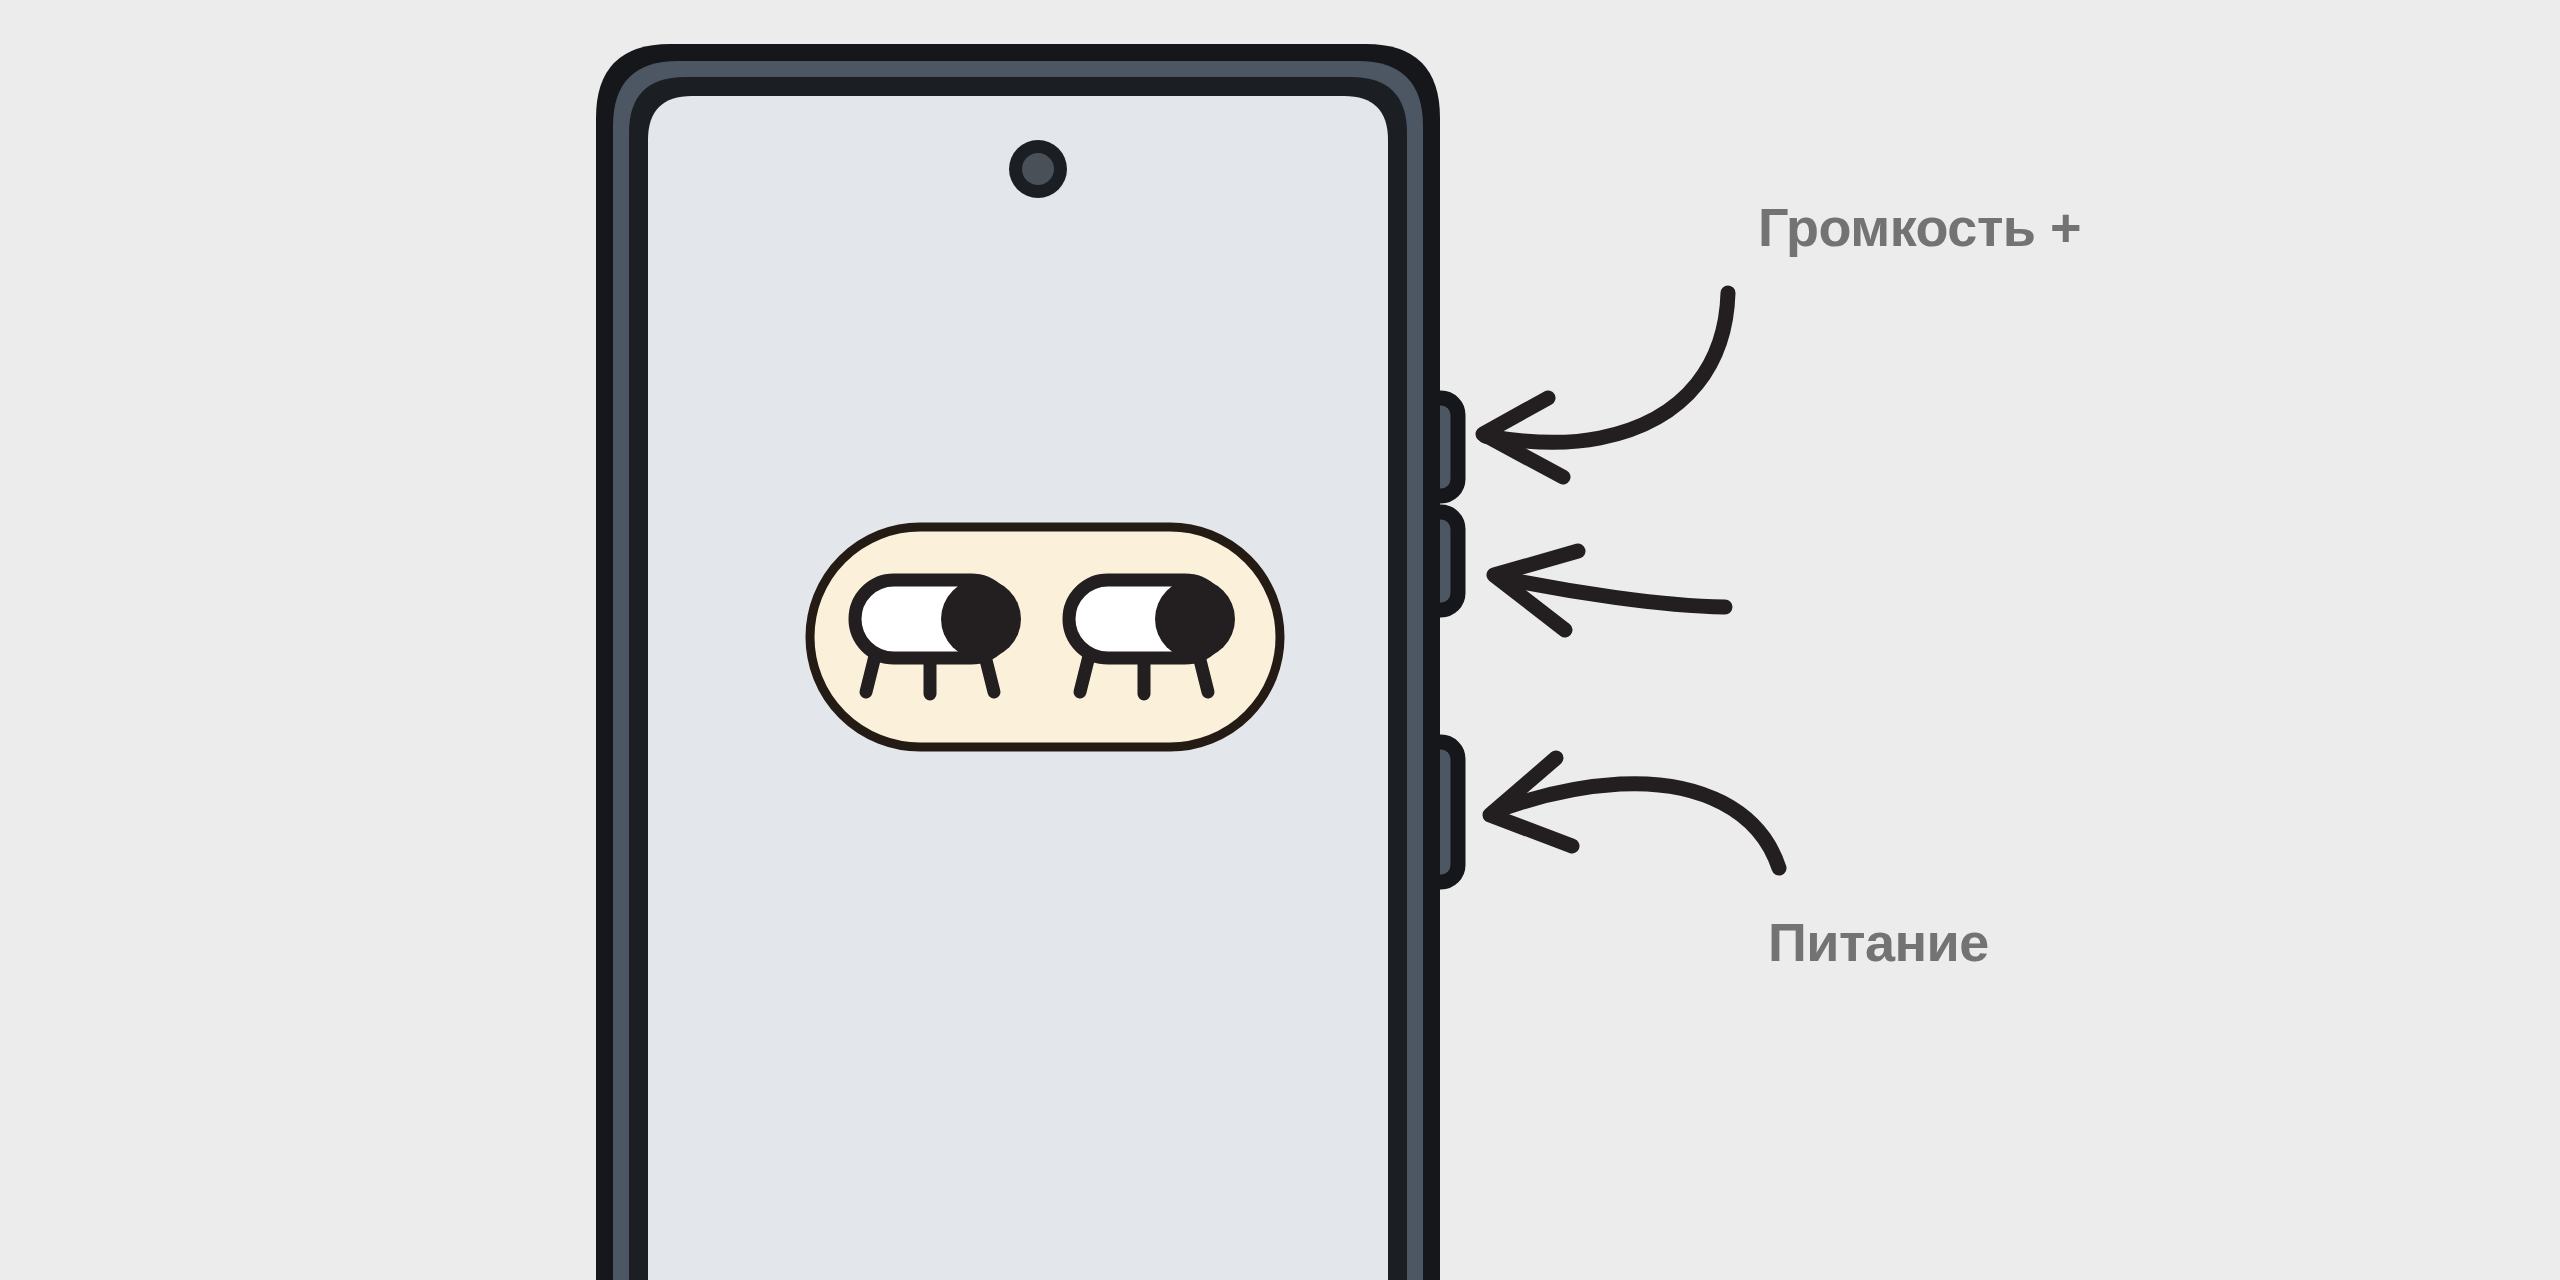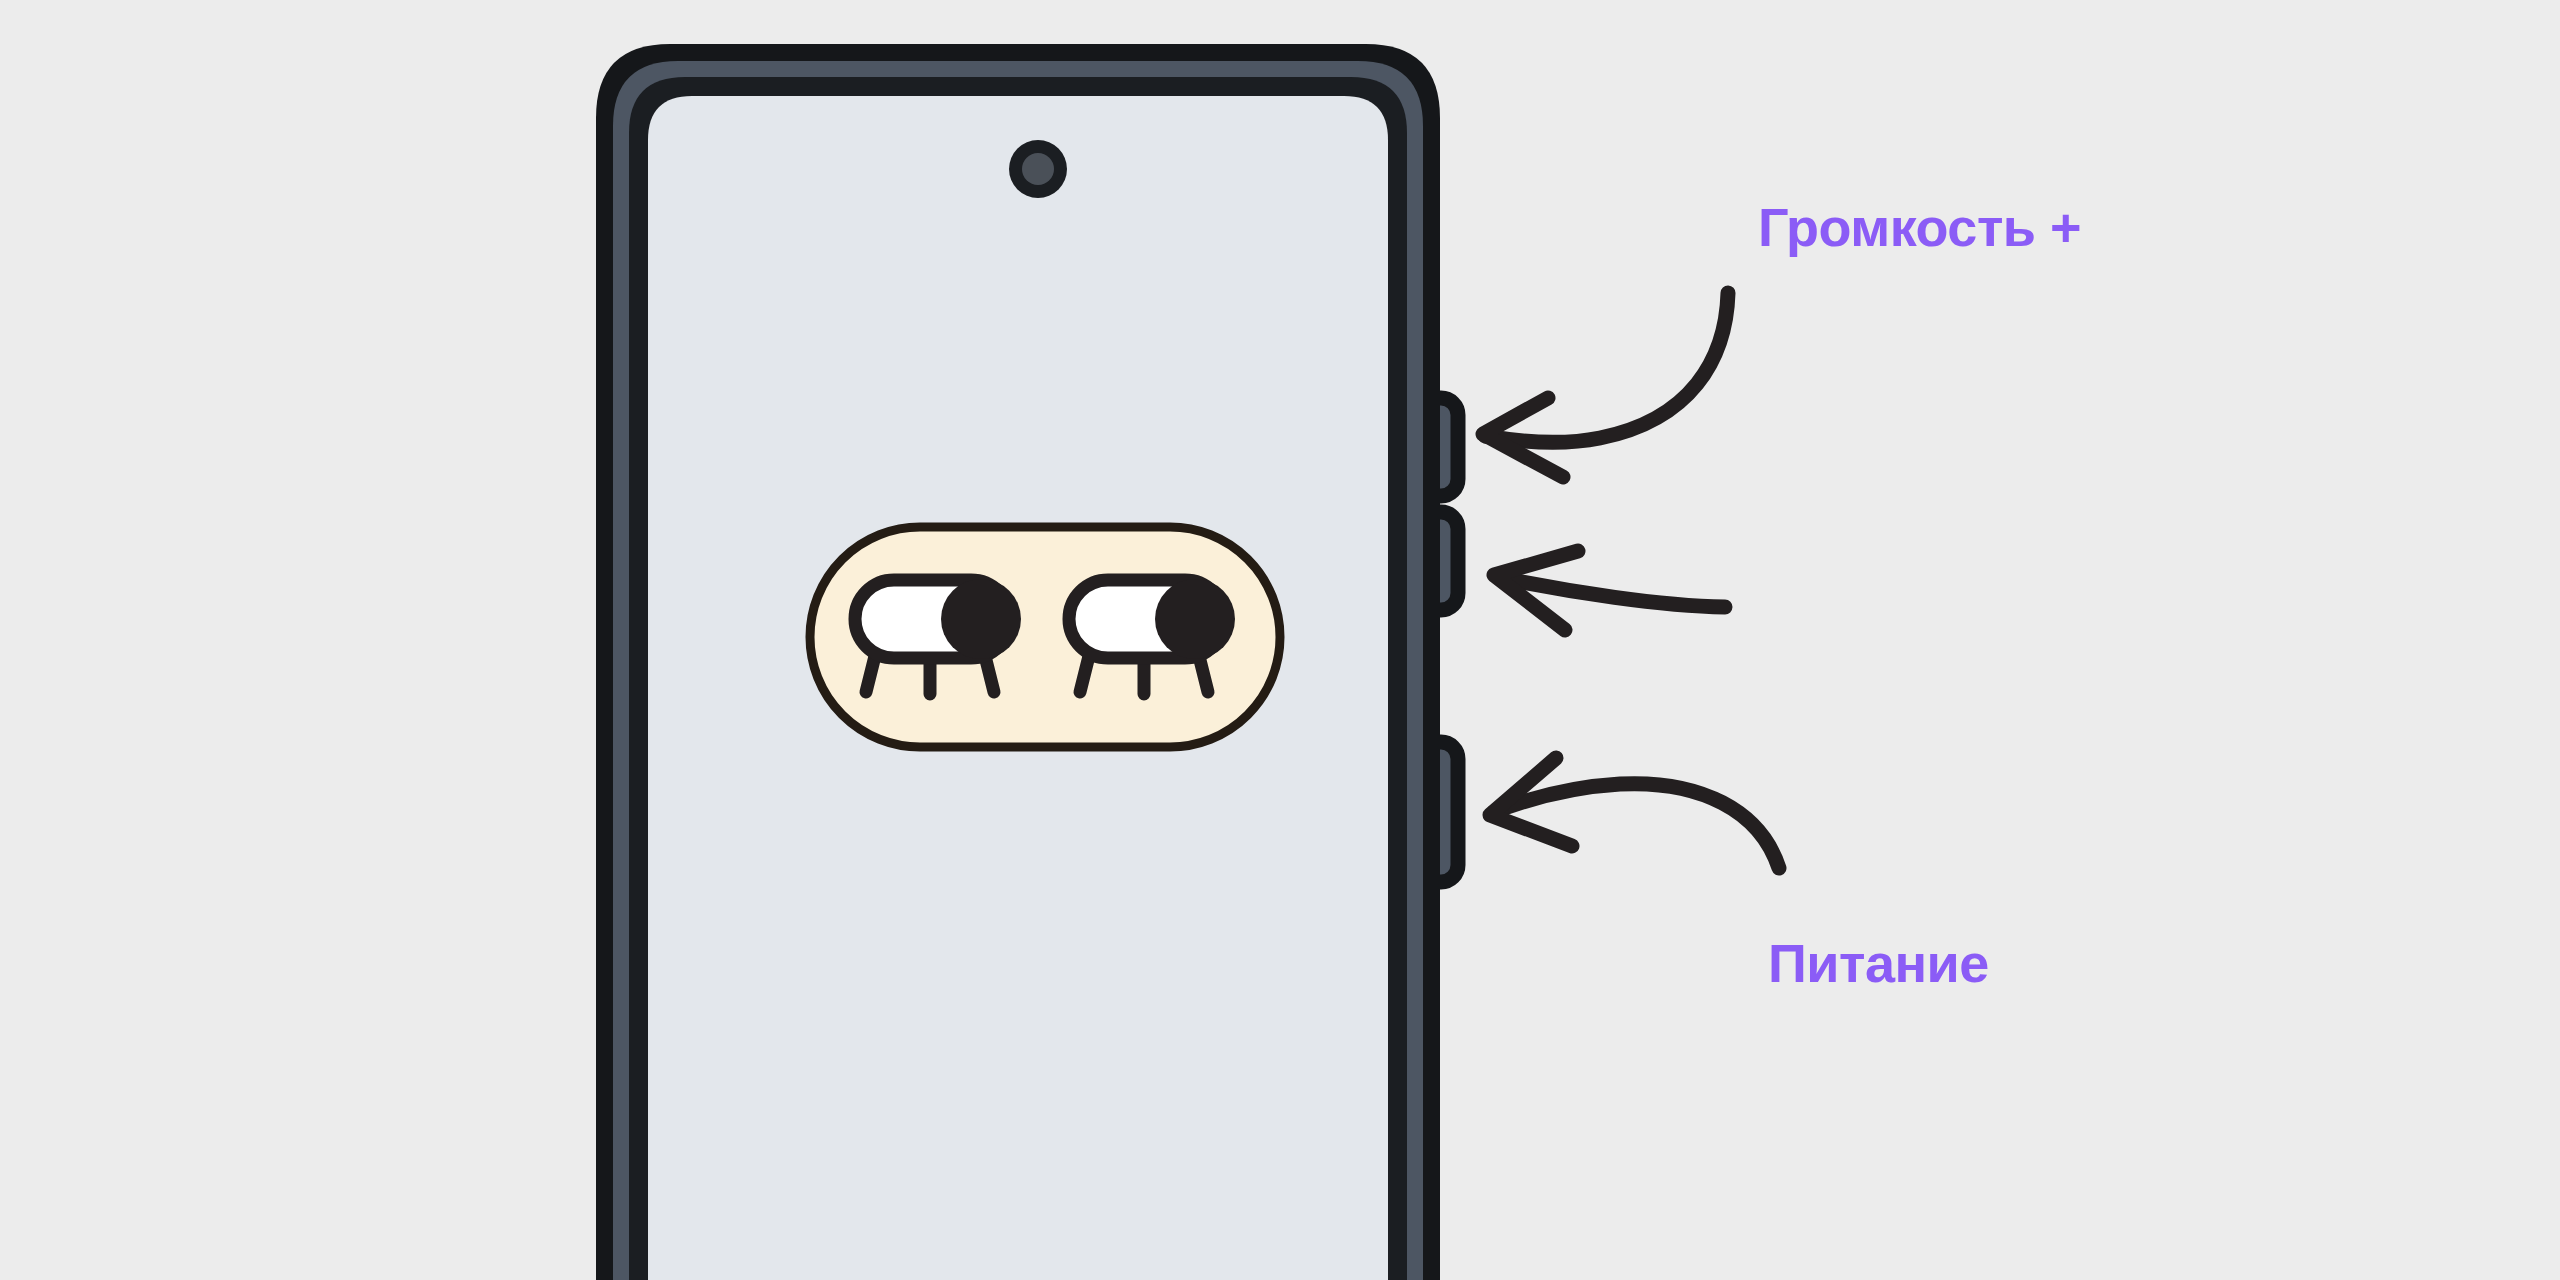--- a/index.html
+++ b/index.html
@@ -26,27 +26,27 @@
     width: 2560px;
     height: 1280px;
     display: block;
   }
   .callout-label {
     position: absolute;
     font-family: "Liberation Sans", sans-serif;
     font-weight: bold;
     font-size: 54px;
     letter-spacing: -0.5px;
-    color: #8b5cf6;
+    color: #737373;
     white-space: nowrap;
     line-height: 1;
   }
   #label-volume-up   { left: 1758px; top: 200px; }
   #label-volume-down { left: 1770px; top: 565px; }
-  #label-power       { left: 1768px; top: 915px; margin-top: 21px; }
+  #label-power       { left: 1768px; top: 915px; }
 </style>
 </head>
 <body>
 
 <div class="stage">
 
   <svg class="stage-svg" viewBox="0 0 2560 1280" xmlns="http://www.w3.org/2000/svg">
 
     <g>
 

